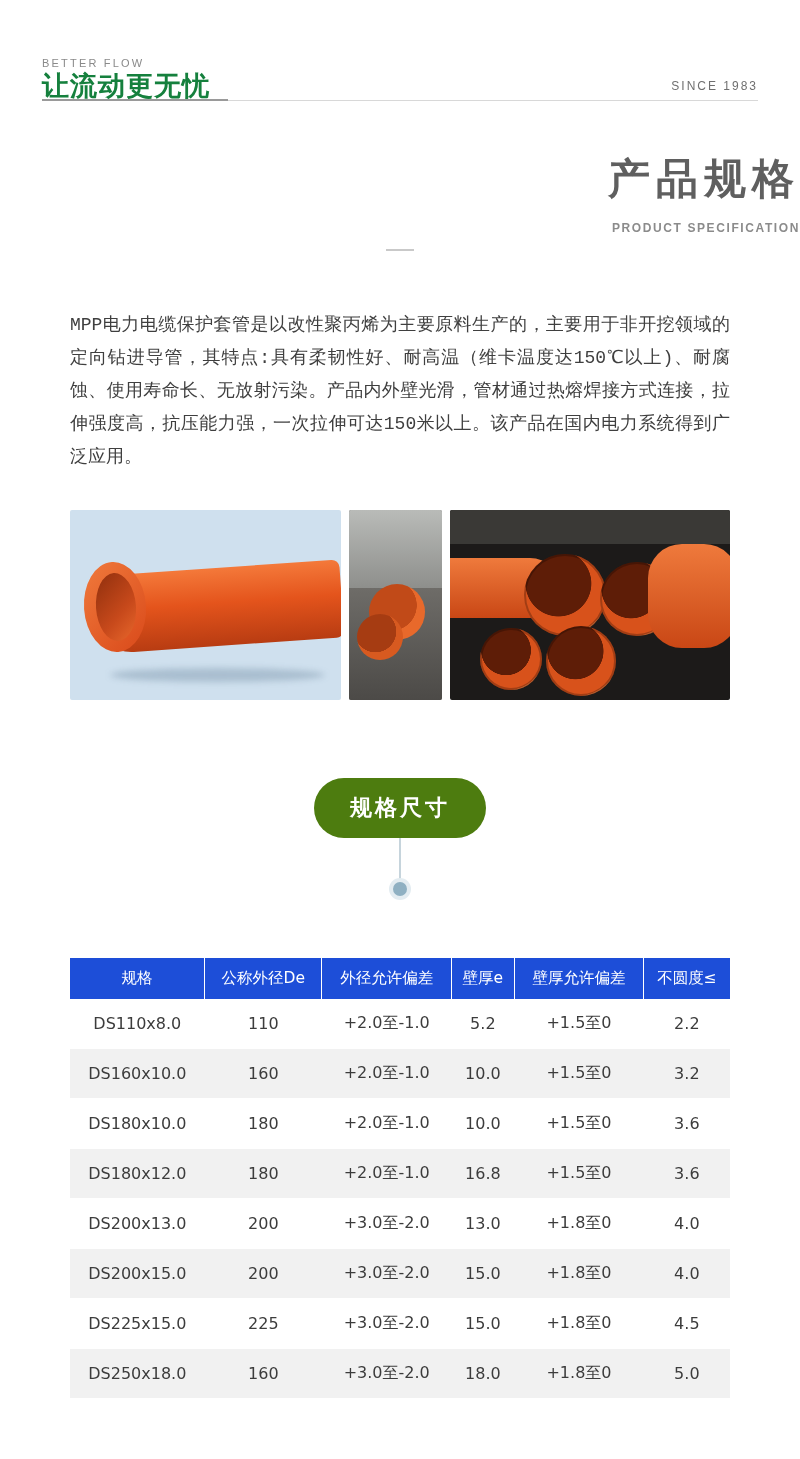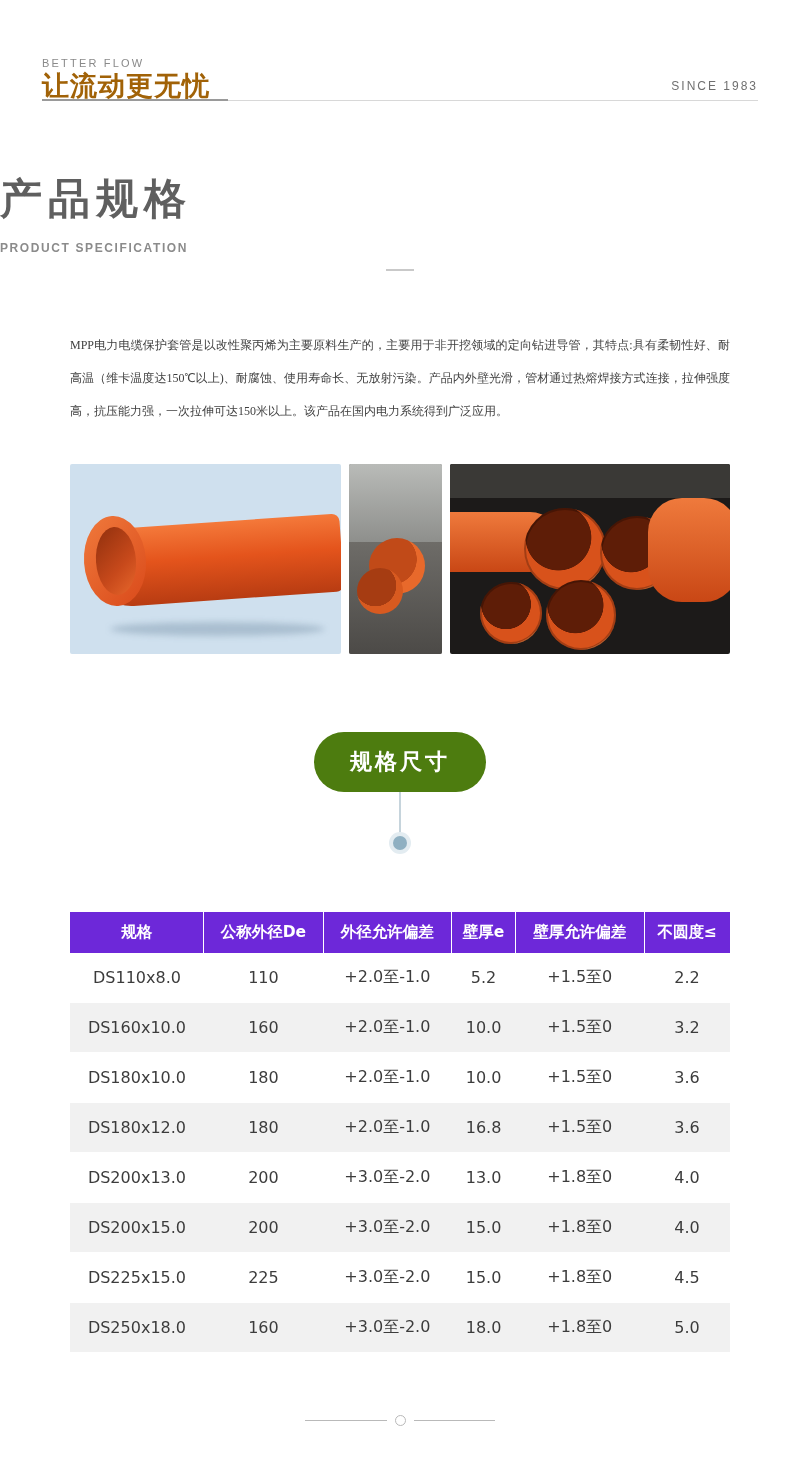--- a/index.html
+++ b/index.html
@@ -35,21 +35,21 @@
   .logo-en{
     font-size:11px;
     letter-spacing:2.2px;
     color:#8a8a8a;
     margin-bottom:3px;
     font-family:"Liberation Sans",sans-serif;
   }
   .logo-cn{
     font-size:27px;
     font-weight:bold;
-    color:#a16207;
+    color:#15803d;
     letter-spacing:1px;
     line-height:1;
     font-family:"DejaVu Sans",sans-serif;
   }
   .header-right{
     margin-left:auto;
     padding-bottom:22px;
     font-size:12px;
     letter-spacing:2px;
     color:#6f6f6f;
@@ -66,22 +66,22 @@
     position:absolute;
     left:42px;
     width:186px;
     bottom:14px;
     height:2px;
     background:#9a9a9a;
   }
 
   
   .title-wrap{
-    text-align:left;
-    margin-top:56px;
+    text-align:right;
+    margin-top:36px;
   }
   .title-cn{
     font-size:42px;
     font-weight:bold;
     color:#5f5f5f;
     letter-spacing:6px;
     font-family:"DejaVu Sans",sans-serif;
   }
   .title-en{
     margin-top:14px;
@@ -93,25 +93,25 @@
   .title-dash{
     width:28px;
     height:2px;
     background:#c9c9c9;
     margin:14px auto 0;
   }
 
   
   .intro{
     margin:58px 70px 0 70px;
-    font-size:12px;
+    font-size:18px;
     line-height:33px;
     color:#3f3f3f;
     text-align:justify;
-    font-family:Liberation Serif, serif;
+    font-family:Liberation Mono, monospace;
   }
 
   
   .photos{
     display:flex;
     gap:8px;
     margin:36px 70px 0 70px;
     height:190px;
   }
   .photo{
@@ -217,23 +217,23 @@
   .table-wrap{
     margin:62px 70px 0 70px;
   }
   table{
     width:100%;
     border-collapse:collapse;
     font-size:16px;
     font-family:"DejaVu Sans",sans-serif;
   }
   thead th{
-    background:#6d28d9;
+    background:#1d4ed8;
     color:#ffffff;
-    font-weight:bold;
+    font-weight:normal;
     font-size:15.5px;
     padding:10px 4px;
     line-height:21px;
     border-right:1px solid #ffffff;
     text-align:center;
   }
   thead th:last-child{border-right:none;}
   tbody td{
     text-align:center;
     padding:14px 4px;

